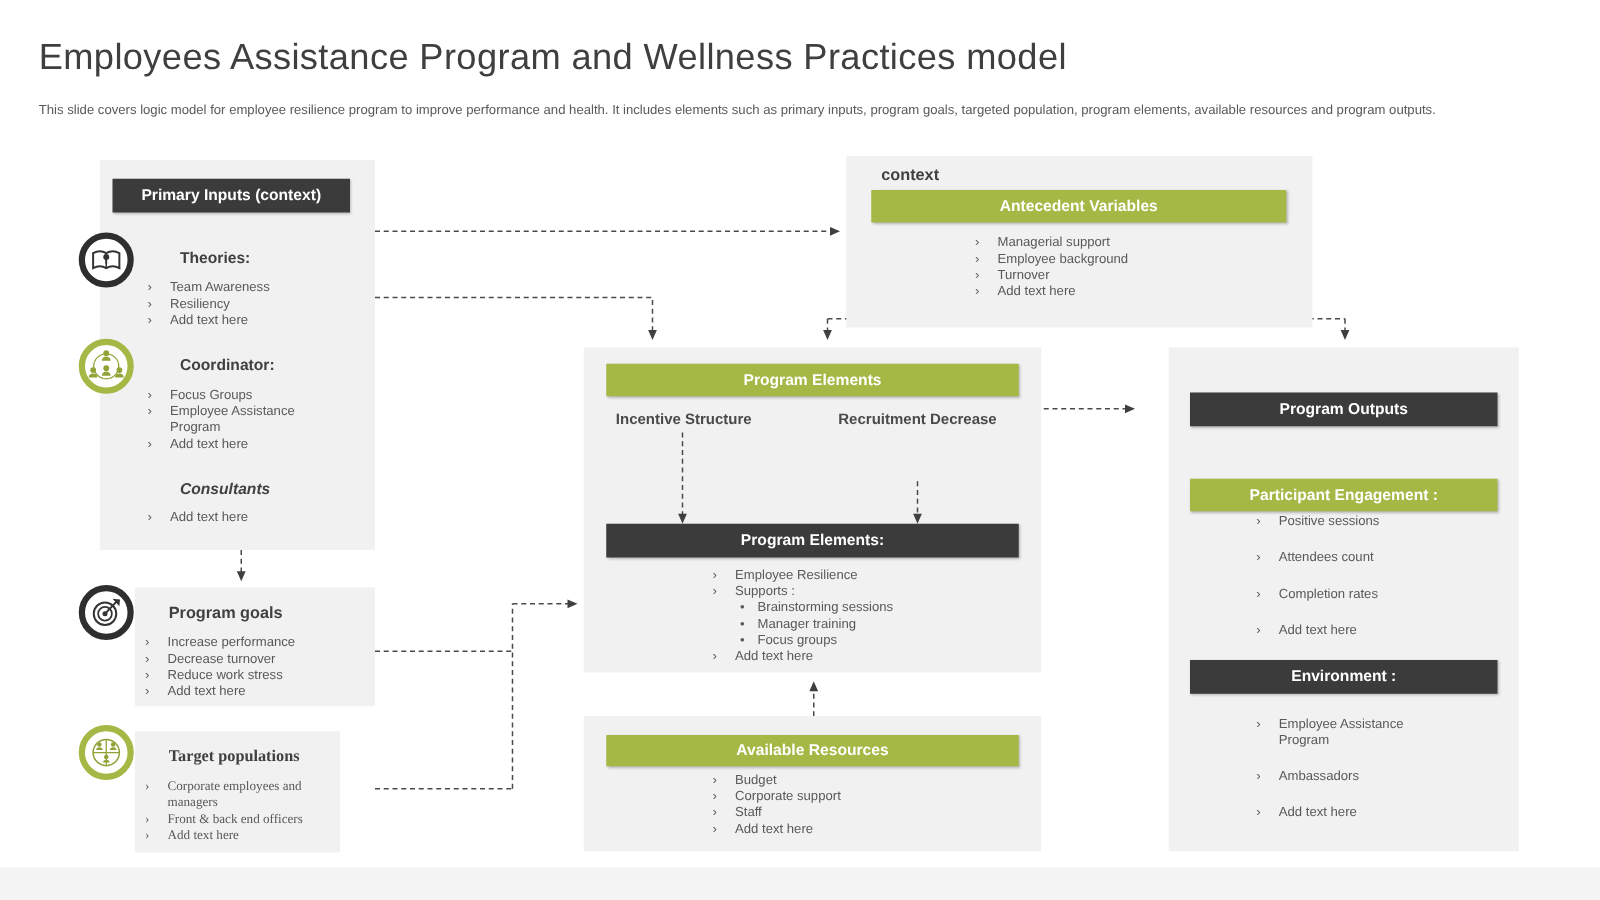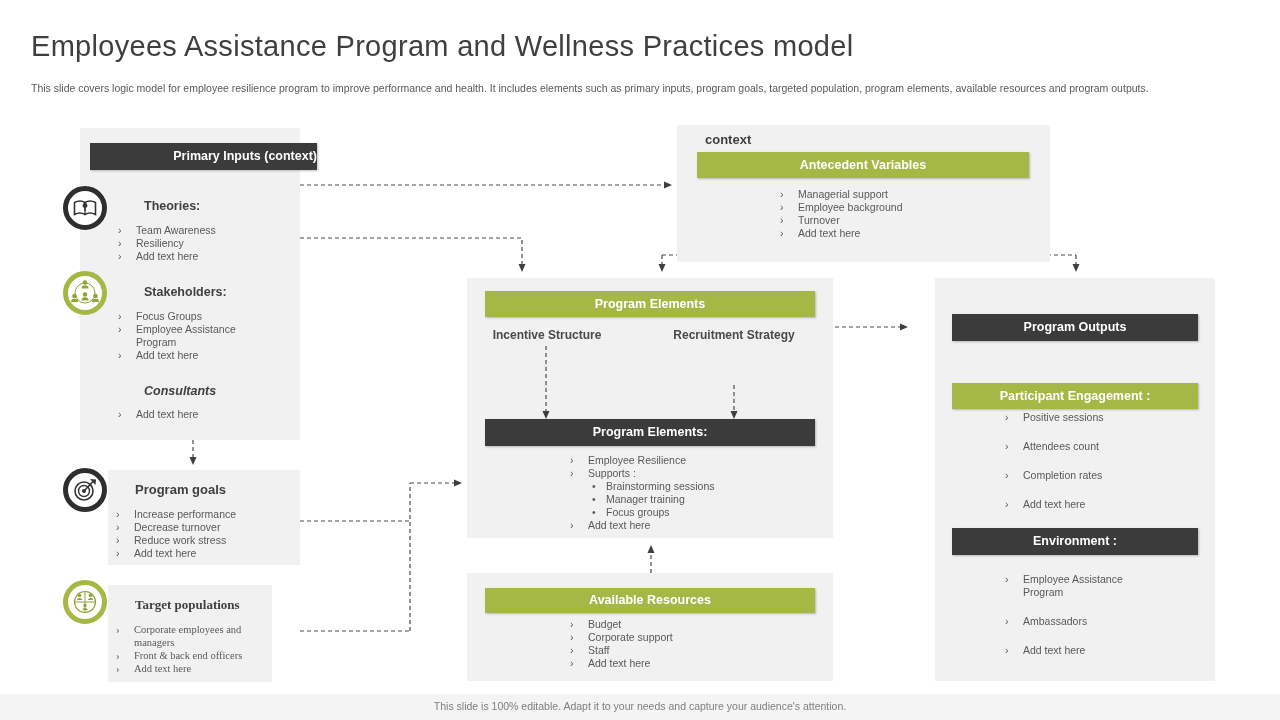--- a/index.html
+++ b/index.html
@@ -55,30 +55,30 @@
       <polygon points="662,272 658.5,264 665.5,264"></polygon>
       <polygon points="1076,272 1072.5,264 1079.5,264"></polygon>
       <polygon points="908,327 900,323.5 900,330.5"></polygon>
       <polygon points="462,483 454,479.5 454,486.5"></polygon>
       <polygon points="651,545 647.5,553 654.5,553"></polygon>
       <polygon points="193,465 189.5,457 196.5,457"></polygon>
     </g>
   </svg>
 
   <div class="panel" style="left:80px;top:128px;width:220px;height:312px;">
-    <div class="bar bar-dark" style="left:10px;top:15px;width:227px;height:27px;line-height:27px;text-align:right;">Primary Inputs (context)</div>
+    <div class="bar bar-dark" style="left:10px;top:15px;width:190px;height:27px;line-height:27px;">Primary Inputs (context)</div>
 
     <div class="sechead" style="left:64px;top:71px;">Theories:</div>
     <ul class="list" style="left:30px;top:96px;">
       <li>Team Awareness</li>
       <li>Resiliency</li>
       <li>Add text here</li>
     </ul>
 
-    <div class="sechead" style="left:64px;top:157px;">Stakeholders:</div>
+    <div class="sechead" style="left:64px;top:157px;">Coordinator:</div>
     <ul class="list" style="left:30px;top:182px;">
       <li>Focus Groups</li>
       <li class="wrap" style="width:128px;">Employee  Assistance Program</li>
       <li>Add text here</li>
     </ul>
 
     <div class="sechead" style="left:64px;top:256px;font-style:italic;">Consultants</div>
     <ul class="list" style="left:30px;top:280px;">
       <li>Add text here</li>
     </ul>
@@ -157,21 +157,21 @@
       <li>Managerial support</li>
       <li>Employee  background</li>
       <li>Turnover</li>
       <li>Add text here</li>
     </ul>
   </div>
 
   <div class="panel" style="left:467px;top:278px;width:366px;height:260px;">
     <div class="bar bar-green" style="left:18px;top:13px;width:330px;height:26px;line-height:26px;">Program Elements</div>
     <div class="colhead" style="left:5px;top:50px;width:150px;">Incentive Structure</div>
-    <div class="colhead" style="left:187px;top:50px;width:160px;">Recruitment Strategy</div>
+    <div class="colhead" style="left:187px;top:50px;width:160px;">Recruitment Decrease</div>
     <svg class="overlay" width="366" height="260" viewBox="0 0 366 260">
       <g stroke="#4a4a4a" stroke-width="1.2" stroke-dasharray="4 3" fill="none">
         <path d="M79 68 V134"></path>
           <path d="M267 107 V134"></path>
       </g>
       <g fill="#3f3f3f">
         <polygon points="79,141 75.5,133 82.5,133"></polygon>
         <polygon points="267,141 263.5,133 270.5,133"></polygon>
       </g>
     </svg>
@@ -207,15 +207,14 @@
     </ul>
     <div class="bar bar-dark" style="left:17px;top:250px;width:246px;height:27px;line-height:27px;">Environment :</div>
     <ul class="list spaced" style="left:62px;top:295px;">
       <li class="wrap" style="width:128px;">Employee  Assistance Program</li>
       <li>Ambassadors</li>
       <li>Add text here</li>
     </ul>
   </div>
 
   <div class="footerband"></div>
-  <div class="footer">This slide is 100% editable. Adapt it to your needs and capture your audience's attention.</div>
   <div class="pagenum">11</div>
 </div>
 
 </body></html>

